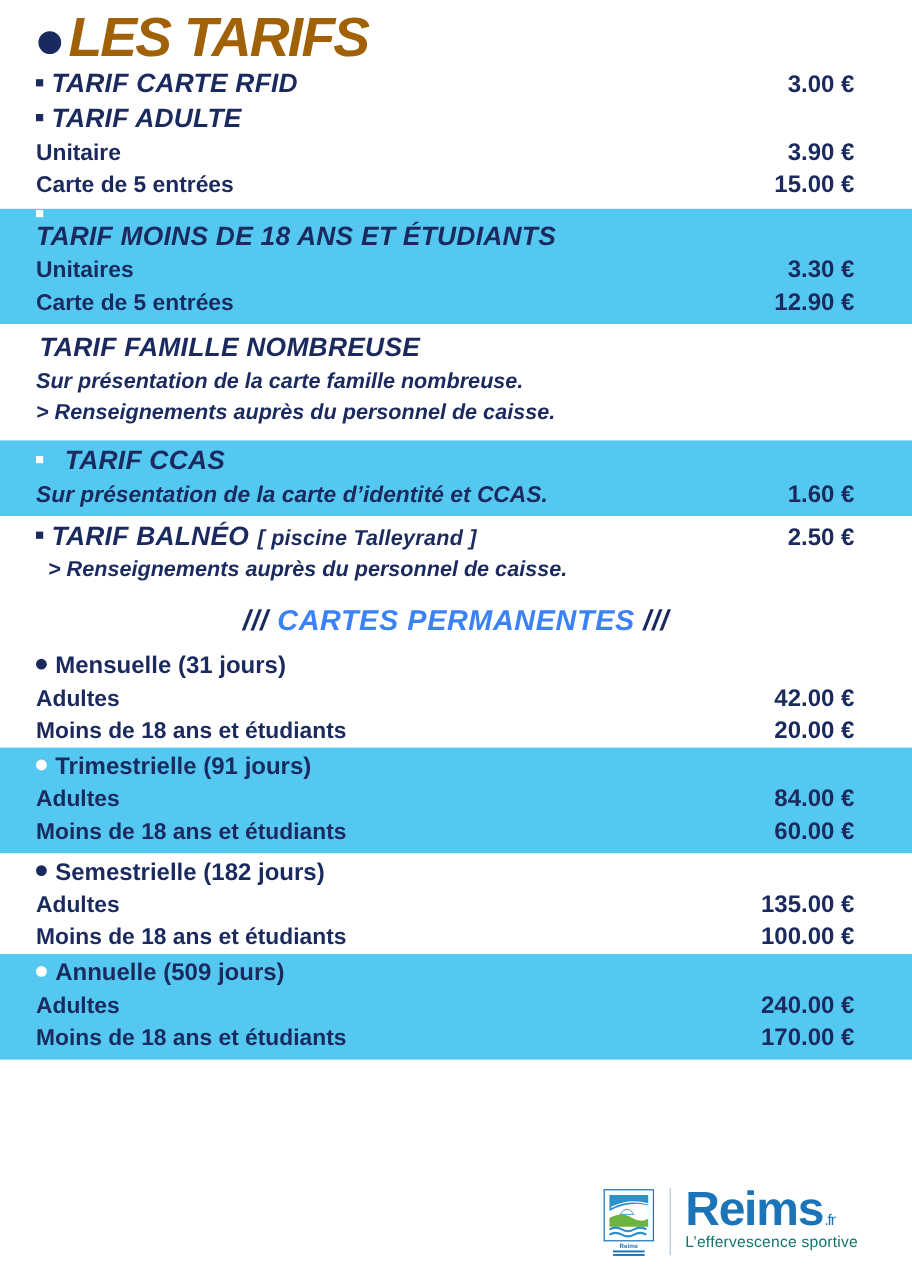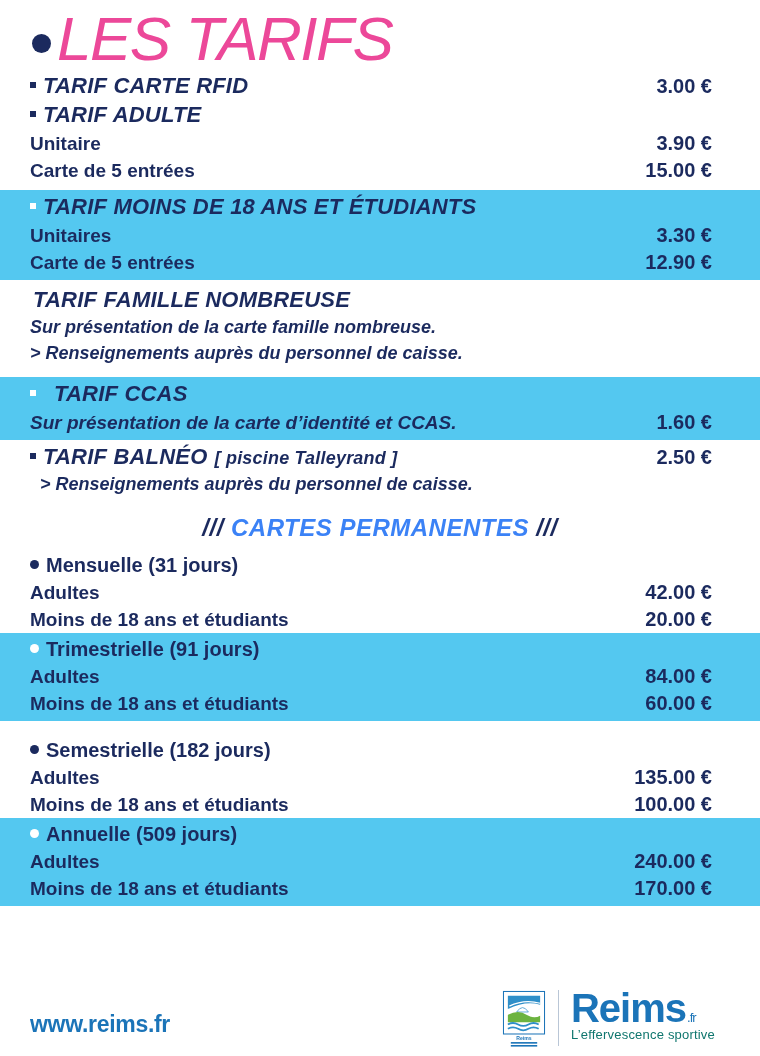--- a/index.html
+++ b/index.html
@@ -33,25 +33,25 @@
   .title-bullet {
     width: 19px;
     height: 19px;
     border-radius: 50%;
     background: #1b2a5e;
     margin-right: 6px;
     margin-top: 8px;
     flex: 0 0 auto;
   }
   .title-text {
-    font-size: 62px;
-    font-weight: normal;
+    font-size: 46px;
+    font-weight: bold;
     font-style: italic;
     letter-spacing: -1.5px;
-    color: #ec4899;
+    color: #a16207;
     line-height: 1;
     white-space: nowrap;
   }
 
   
   .band {
     padding: 0 48px 0 30px;
     box-sizing: border-box;
   }
   .band.blue {
@@ -241,21 +241,21 @@
       <span class="price">3.90 €</span>
     </div>
     <div class="row">
       <span class="label plain">Carte de 5 entrées</span>
       <span class="price">15.00 €</span>
     </div>
   </div>
 
   <div class="band blue" style="margin-top:6px;padding-top:3px;padding-bottom:4px;">
     <div class="row">
-      <span class="label h-caps" style="text-transform:uppercase;">
+      <span class="label h-caps" style="text-transform:uppercase;flex-direction:column;">
         <span class="sq white"></span>
         <span>Tarif moins de 18 ans et étudiants</span>
       </span>
       <span class="price"></span>
     </div>
     <div class="row">
       <span class="label plain">Unitaires</span>
       <span class="price">3.30 €</span>
     </div>
     <div class="row">
@@ -331,21 +331,21 @@
     <div class="row">
       <span class="label plain">Adultes</span>
       <span class="price">84.00 €</span>
     </div>
     <div class="row">
       <span class="label plain">Moins de 18 ans et étudiants</span>
       <span class="price">60.00 €</span>
     </div>
   </div>
 
-  <div class="band" style="padding-top:16px;">
+  <div class="band" style="padding-top:3px;">
     <div class="row">
       <span class="label plain" style="font-size:20px;">
         <span class="dot"></span>
         <span>Semestrielle (182 jours)</span>
       </span>
     </div>
     <div class="row">
       <span class="label plain">Adultes</span>
       <span class="price">135.00 €</span>
     </div>
@@ -367,21 +367,20 @@
       <span class="price">240.00 €</span>
     </div>
     <div class="row">
       <span class="label plain">Moins de 18 ans et étudiants</span>
       <span class="price">170.00 €</span>
     </div>
   </div>
 
   <div class="footer">
 
-    <div class="footer-url">www.reims.fr</div>
 
     <div class="footer-logos">
 
       <svg class="crest" viewBox="0 0 60 78">
         <rect x="2" y="2" width="56" height="58" fill="#ffffff" stroke="#1b74b8" stroke-width="1.4"></rect>
 
         <path d="M8 8 L52 8 L52 20 Q32 14 8 26 Z" fill="#2f8fc9"></path>
         <path d="M10 22 Q30 12 52 18" stroke="#ffffff" stroke-width="1.6" fill="none"></path>
         <path d="M10 27 Q30 17 52 23" stroke="#ffffff" stroke-width="1.6" fill="none"></path>
 

